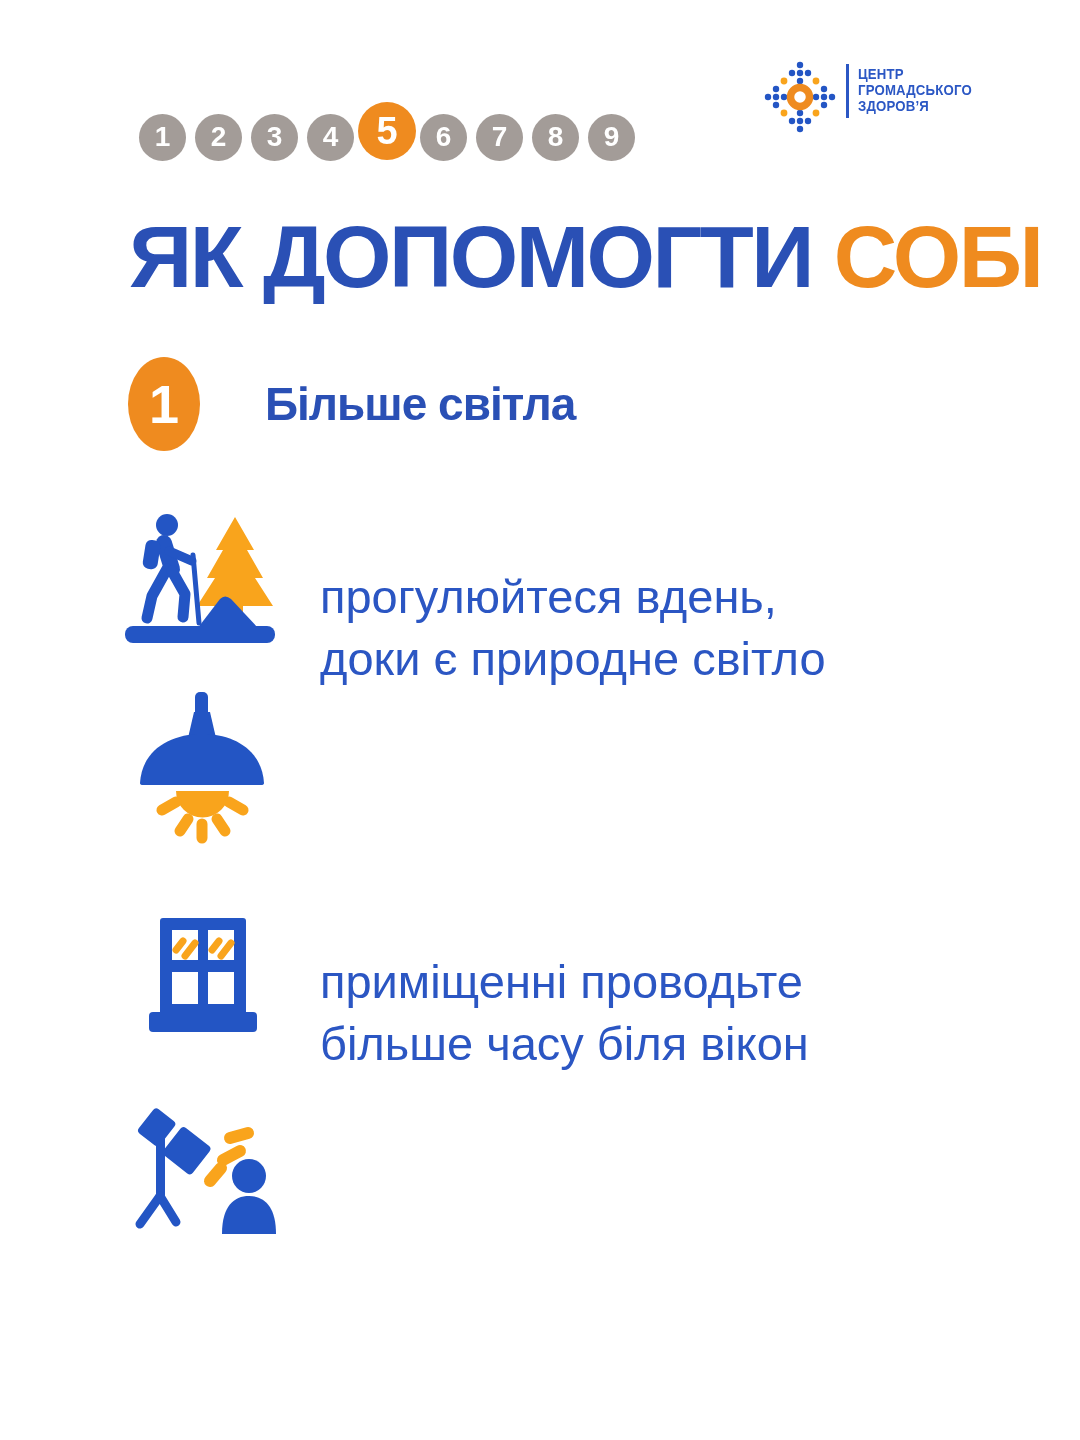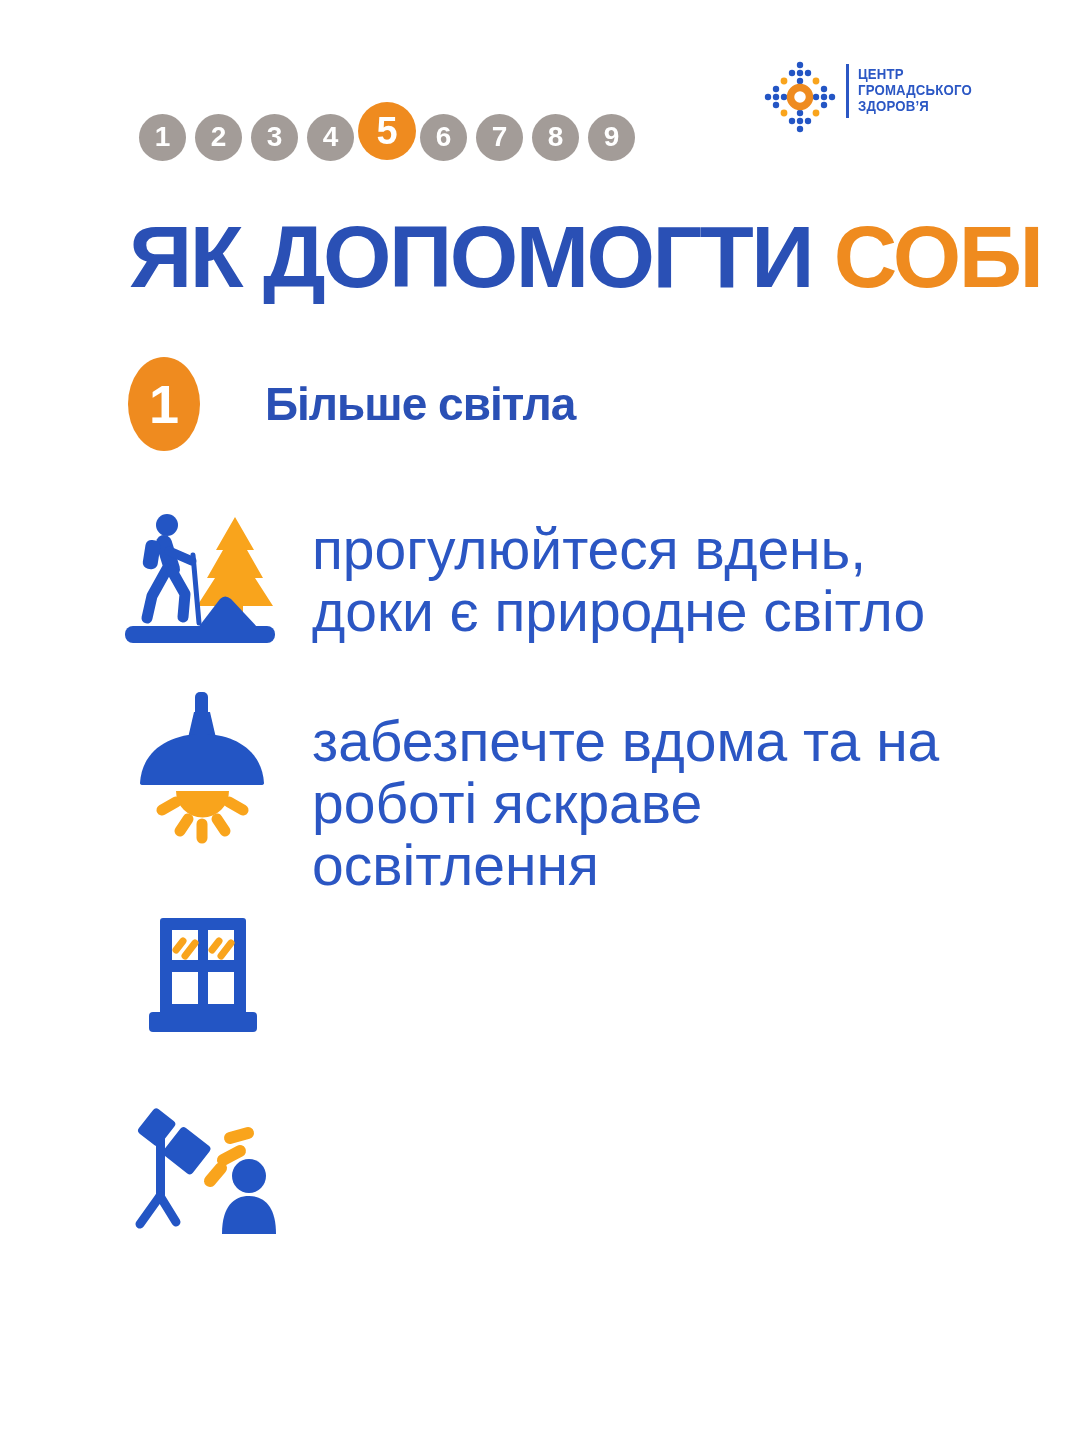--- a/index.html
+++ b/index.html
@@ -29,22 +29,22 @@
 
   
   .section-badge{position:absolute;left:128px;top:357px;width:72px;height:94px;border-radius:50%;
                  background:#EF8B1F;color:#fff;font-weight:bold;font-size:54px;
                  display:flex;align-items:center;justify-content:center;}
   .section-title{position:absolute;left:265px;top:357px;height:94px;display:flex;align-items:center;
                  font-size:46px;font-weight:bold;letter-spacing:-1px;color:#2A50B5;white-space:nowrap;}
 
   
   .tip-icon{position:absolute;left:112px;width:180px;display:flex;justify-content:center;}
-  .tip-text{position:absolute;left:312px;font-size:57px;line-height:62px;font-weight:500;
-            color:#2B56C3;white-space:pre-line;}
+  .tip-text{position:absolute;left:320px;font-size:47px;line-height:62px;font-weight:500;
+            color:#2B56C3;white-space:pre-line;margin-top:48px;}
   #tip1-icon{top:505px;} #tip1-text{top:518px;}
   #tip2-icon{top:688px;} #tip2-text{top:710px;}
   #tip3-icon{top:900px;} #tip3-text{top:903px;}
   #tip4-icon{top:1096px;} #tip4-text{top:1090px;}
 
   .blue{fill:#2355C4;} .blue-st{stroke:#2355C4;fill:none;stroke-linecap:round;stroke-linejoin:round;}
   .amber{fill:#F9A41C;} .amber-st{stroke:#F9A41C;fill:none;stroke-linecap:round;}
 </style>
 </head>
 <body>
@@ -134,37 +134,37 @@
       <path class="blue" d="M62,24 L78,24 L84,50 L56,50 Z"></path>
       <path class="blue" d="M8,95 C10,62 38,46 70,46 C102,46 130,62 132,95 Q132,97 129,97 L11,97 Q8,97 8,95 Z"></path>
       <path class="amber" d="M44,103 a26.5,26.5 0 0 0 53,0 Z"></path>
       <path class="amber-st" d="M44,114 L30,122" stroke-width="11"></path>
       <path class="amber-st" d="M56,131 L48,143" stroke-width="11"></path>
       <path class="amber-st" d="M70,136 L70,150" stroke-width="11"></path>
       <path class="amber-st" d="M85,131 L93,143" stroke-width="11"></path>
       <path class="amber-st" d="M97,114 L111,122" stroke-width="11"></path>
     </svg>
   </div>
-  <div class="tip-text" id="tip2-text">забезпечте вдома та на
-роботі яскраве освітлення</div>
 
   <div class="tip-icon" id="tip3-icon">
     <svg width="150" height="150" viewBox="0 0 150 150">
       <rect class="blue" x="33" y="18" width="86" height="98" rx="3"></rect>
       <rect fill="#ffffff" x="45" y="30" width="26" height="30"></rect>
       <rect fill="#ffffff" x="81" y="30" width="26" height="30"></rect>
       <rect fill="#ffffff" x="45" y="72" width="26" height="32"></rect>
       <rect fill="#ffffff" x="81" y="72" width="26" height="32"></rect>
       <rect class="blue" x="22" y="112" width="108" height="20" rx="4"></rect>
       <path class="amber-st" d="M49,50 L56,41" stroke-width="7"></path>
       <path class="amber-st" d="M58,56 L68,43" stroke-width="7"></path>
       <path class="amber-st" d="M85,50 L92,41" stroke-width="7"></path>
       <path class="amber-st" d="M94,56 L104,43" stroke-width="7"></path>
     </svg>
   </div>
+  <div class="tip-text" id="tip3-text">приміщенні проводьте
+більше часу біля вікон</div>
 
   <div class="tip-icon" id="tip4-icon">
     <svg width="180" height="170" viewBox="0 0 180 170">
       <rect class="blue" x="44" y="28" width="9" height="80" rx="4"></rect>
       <path class="blue-st" d="M48,100 L28,128" stroke-width="9"></path>
       <path class="blue-st" d="M48,100 L64,126" stroke-width="9"></path>
       <g transform="rotate(38 55 40)">
         <rect class="blue" x="28" y="24" width="27" height="31" rx="4"></rect>
         <rect class="blue" x="61" y="22" width="37" height="35" rx="4"></rect>
       </g>

